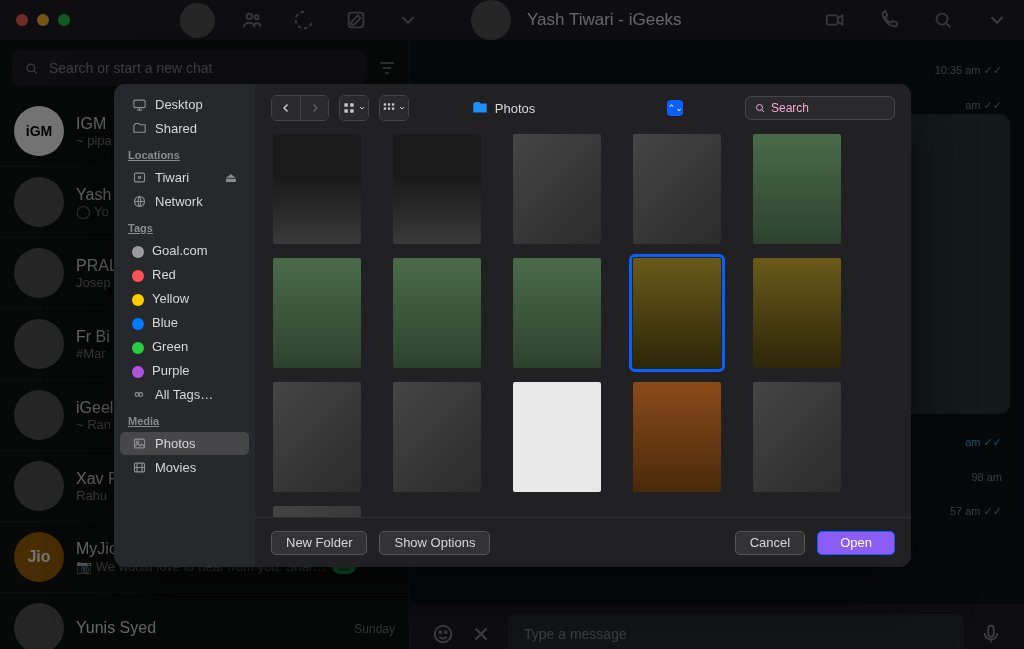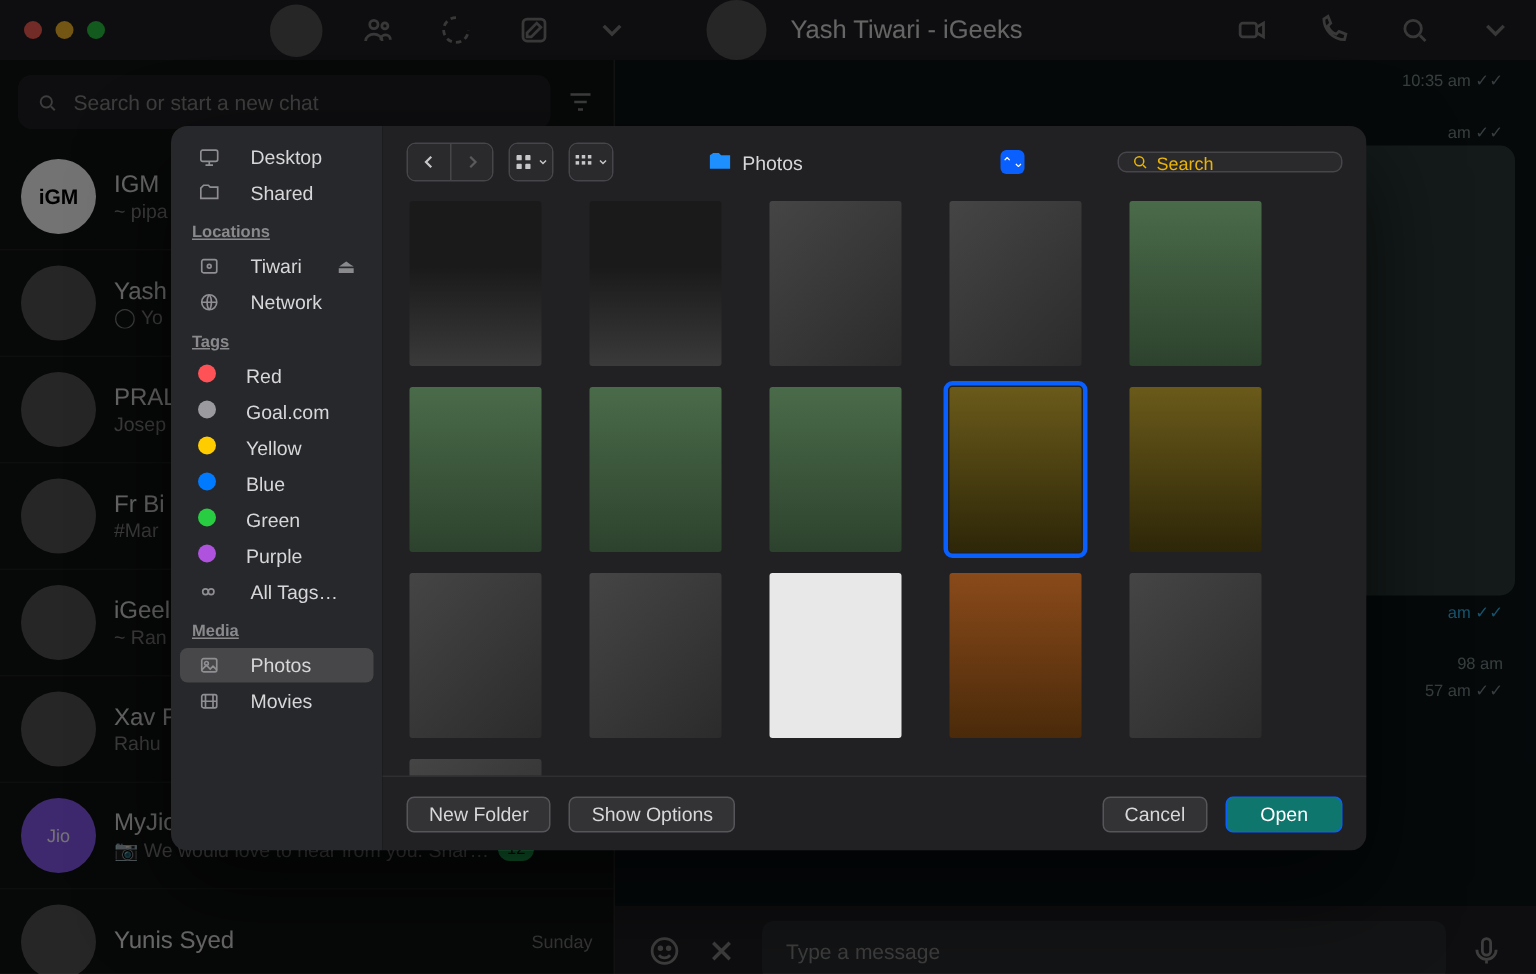--- a/index.html
+++ b/index.html
@@ -28,60 +28,60 @@
     .ci-name{color:#e7e7e7;font-size:16px;}
     .ci-time{color:#777;font-size:12px;}
     .ci-sub{color:#888;font-size:13px;white-space:nowrap;overflow:hidden;text-overflow:ellipsis;}
     .badge{background:#25d366;color:#111;border-radius:10px;font-size:11px;padding:2px 6px;margin-left:6px;}
     .chat-pane{flex:1;background:#111111;display:flex;flex-direction:column;position:relative;}
     .chat-bg{flex:1;background:#0d1418;}
     .chat-input{height:60px;display:flex;align-items:center;gap:16px;padding:0 22px;background:#202124;}
     .chat-input svg{width:22px;height:22px;color:#888;}
     .chat-input-field{flex:1;height:40px;border-radius:8px;background:#2c2d30;color:#888;font-size:14px;display:flex;align-items:center;padding:0 16px;}
     .bubble-col{position:absolute;right:14px;top:0;bottom:60px;display:flex;flex-direction:column;align-items:flex-end;padding-top:4px;gap:0;}
-    .msg-meta{color:#7a8a8a;font-size:11px;margin:3px 8px 2px 0;}
+    .msg-meta{color:#7a8a8a;font-size:11px;margin:20px 8px 2px 0;}
     .sent-img{width:263px;height:300px;border-radius:10px;background:#2c3b38;margin-bottom:2px;}
     .tick{color:#34b7f1;}
     
     .dim{position:absolute;inset:0;background:rgba(0,0,0,0.55);}
     
     .picker{position:absolute;left:114px;top:84px;width:797px;height:483px;border-radius:11px;overflow:hidden;display:flex;box-shadow:0 25px 60px rgba(0,0,0,0.6);}
     .p-side{width:141px;background:#27282b;padding:8px 0 8px 0;overflow:hidden;}
     .p-section{color:#8a8a8d;font-size:11px;font-weight:600;padding:8px 14px 4px;text-decoration:underline;}
-    .p-item{display:flex;align-items:flex-start;gap:20px;padding:4px 12px;color:#d7d7d9;font-size:13px;border-radius:5px;margin:1px 6px;position:relative;}
+    .p-item{display:flex;align-items:flex-end;gap:8px;padding:4px 12px;color:#d7d7d9;font-size:13px;border-radius:5px;margin:1px 6px;position:relative;}
     .p-item.sel{background:#474749;}
     .p-item svg{width:15px;height:15px;color:#8f8f93;}
     .tag-dot{width:12px;height:12px;border-radius:50%;}
     .eject{margin-left:auto;color:#8a8a8d;}
     .p-main{flex:1;background:#212124;display:flex;flex-direction:column;}
     .p-toolbar{height:48px;display:flex;align-items:center;gap:10px;padding:0 16px;}
     .seg{display:flex;border:1px solid #46464a;border-radius:6px;overflow:hidden;}
     .seg button{background:#2a2a2d;border:none;color:#c7c7c9;width:28px;height:24px;display:flex;align-items:center;justify-content:center;}
     .seg button+button{border-left:1px solid #46464a;}
     .loc{flex:0 0 auto;margin-left:auto;margin-right:auto;display:flex;align-items:center;gap:6px;background:transparent;border-radius:6px;padding:3px 6px;color:#d7d7d9;font-size:13px;position:relative;}
     .loc .folder{width:18px;height:18px;}
     .loc .chev{width:16px;height:16px;background:#0a60ff;border-radius:4px;display:flex;align-items:center;justify-content:center;color:#fff;font-size:9px;}
-    .p-search{width:150px;height:14px;border-radius:6px;background:#2a2a2d;border:1px solid #46464a;display:flex;align-items:flex-start;padding:0 8px;color:#eab308;font-size:12px;gap:5px;}
+    .p-search{width:150px;height:24px;border-radius:6px;background:#2a2a2d;border:1px solid #46464a;display:flex;align-items:center;padding:0 8px;color:#f9a8d4;font-size:12px;gap:5px;}
     .grid{flex:1;overflow:hidden;padding:2px 18px 0;display:flex;flex-wrap:wrap;gap:14px 32px;align-content:flex-start;}
     .thumb{width:88px;position:relative;}
     .thumb-img{width:88px;height:110px;border-radius:2px;background:linear-gradient(135deg,#454545,#2b2b2b);}
     .thumb.sel .thumb-img{outline:3px solid #0a60ff;outline-offset:1px;}
     .thumb:nth-child(1) .thumb-img,
     .thumb:nth-child(2) .thumb-img{background:linear-gradient(#1a1a1a 40%,#3a3a3a);}
     .thumb:nth-child(5) .thumb-img,
     .thumb:nth-child(6) .thumb-img,
     .thumb:nth-child(7) .thumb-img,
     .thumb:nth-child(8) .thumb-img{background:linear-gradient(#4a6b4a,#2d422d);}
     .thumb:nth-child(9) .thumb-img,
     .thumb:nth-child(10) .thumb-img{background:linear-gradient(#6a5a1a,#2d2608);}
     .thumb:nth-child(13) .thumb-img{background:#e8e8e8;}
     .thumb:nth-child(14) .thumb-img{background:linear-gradient(#8a4a1a,#4a2a0a);}
     .p-footer{height:50px;display:flex;align-items:center;gap:12px;padding:0 16px;border-top:1px solid #2f2f32;}
     .p-btn{height:24px;padding:0 14px;border-radius:5px;border:1px solid #55555a;background:#333336;color:#d7d7d9;font-size:13px;}
-    .p-btn.primary{background:#0f766e;border-color:#0a60ff;color:#fff;padding:0 22px;}
+    .p-btn.primary{background:#8b5cf6;border-color:#0a60ff;color:#fff;padding:0 22px;}
     .p-footer .spacer{flex:1;}
   </style>
 </head>
 <body>
 
 <div class="app">
   <div class="titlebar">
     <div class="traffic">
       <span class="dot" style="background:#ff5f57"></span>
       <span class="dot" style="background:#febc2e"></span>
@@ -207,21 +207,21 @@
               <div class="ci-top">
                 <span class="ci-name">Xav F</span>
                 <span class="ci-time"></span>
               </div>
               <div style="display:flex;align-items:center">
                 <span class="ci-sub">Rahu</span>
               </div>
             </div>
           </div>
           <div class="chat-item">
-            <div class="chat-avatar" style="background:#8b5cf6;color:#fff;display:flex;align-items:center;justify-content:center;font-weight:400;font-size:12px;">Jio</div>
+            <div class="chat-avatar" style="background:#a16207;color:#fff;display:flex;align-items:center;justify-content:center;font-weight:700;font-size:16px;">Jio</div>
             <div class="ci-text">
               <div class="ci-top">
                 <span class="ci-name">MyJio</span>
                 <span class="ci-time">Yesterday</span>
               </div>
               <div style="display:flex;align-items:center">
                 <span class="ci-sub">📷 We would love to hear from you. Shar…</span>
                 <span class="badge">12</span>
               </div>
             </div>
@@ -304,26 +304,26 @@
       <svg viewBox="0 0 24 24" fill="none" stroke="currentColor" stroke-width="1.8">
           <circle cx="12" cy="12" r="8"></circle>
           <path d="M4 12h16M12 4c3 3 3 13 0 16M12 4c-3 3-3 13 0 16"></path>
         </svg>
       <span>Network</span>
     </div>
 
     <div class="p-section">Tags</div>
     <div id="taglist">
         <div class="p-item">
+          <span class="tag-dot" style="background:#9b9b9f"></span>
+          <span>Goal.com</span>
+        </div>
+        <div class="p-item">
           <span class="tag-dot" style="background:#ff5257"></span>
           <span>Red</span>
-        </div>
-        <div class="p-item">
-          <span class="tag-dot" style="background:#9b9b9f"></span>
-          <span>Goal.com</span>
         </div>
         <div class="p-item">
           <span class="tag-dot" style="background:#ffcc00"></span>
           <span>Yellow</span>
         </div>
         <div class="p-item">
           <span class="tag-dot" style="background:#007aff"></span>
           <span>Blue</span>
         </div>
         <div class="p-item">

